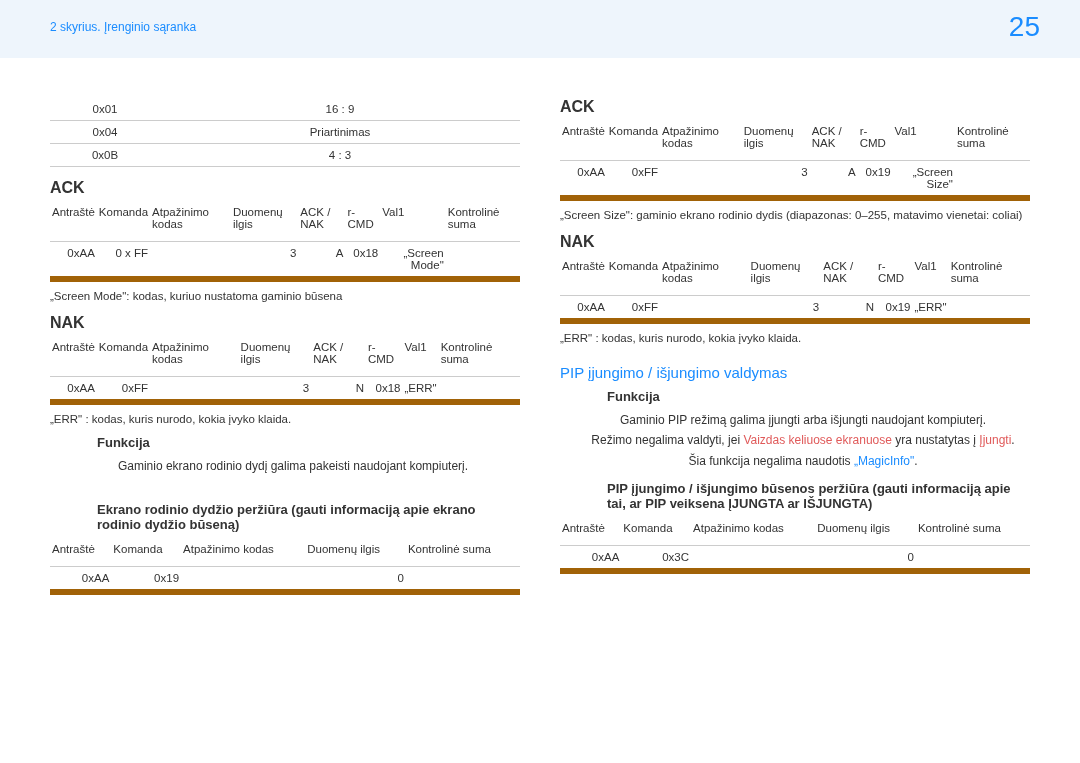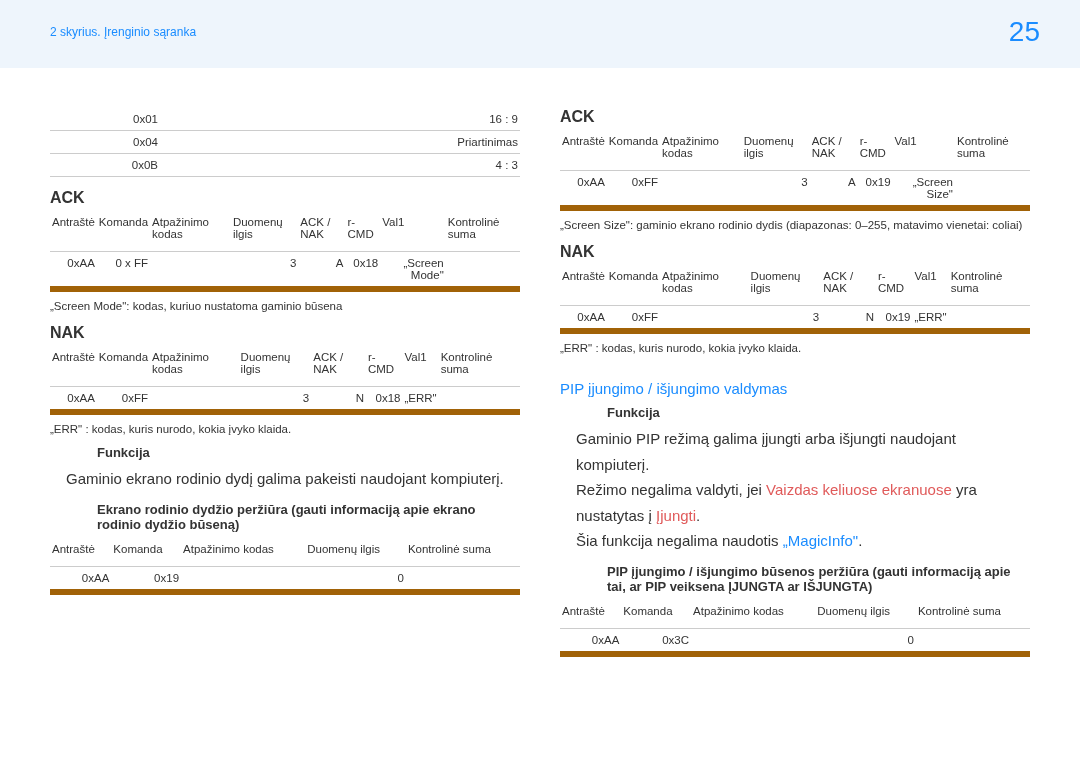--- a/index.html
+++ b/index.html
@@ -7,21 +7,21 @@
     font-family: Arial, Helvetica, sans-serif;
     font-size: 12px;
     color: #333;
     width: 1080px;
     height: 763px;
     background: #fff;
     position: relative;
   }
   .header-bar {
     background: #eef5fc;
-    height: 68px;
+    height: 58px;
     width: 100%;
     display: flex;
     align-items: center;
     justify-content: space-between;
     padding: 0 40px 4px 50px;
     text-align: center;
   }
   .breadcrumb {
     color: #1a8cff;
     font-size: 12px;
@@ -42,21 +42,21 @@
   }
   table {
     border-collapse: collapse;
     width: 100%;
     font-size: 11.5px;
     margin-bottom: 8px;
   }
   table.simple td {
     border-bottom: 1px solid #ccc;
     padding: 5px 2px;
-    text-align: right;
+    text-align: center;
   }
   table.hdr th {
     border-bottom: 1px solid #ccc;
     padding: 5px 2px 11px 2px;
     font-weight: 400;
     text-align: left;
     vertical-align: top;
   }
   table.hdr td {
     border-bottom: 6px solid #a16207;
@@ -67,38 +67,39 @@
   .section-mini {
     font-weight: 700;
     font-size: 16px;
     margin-top: 12px;
     margin-bottom: 4px;
   }
   .section-blue {
     color: #1a8cff;
     font-size: 15px;
     font-weight: 500;
-    margin-top: 26px;
+    margin-top: 20px;
     margin-bottom: 8px;
   }
   .section-bold {
     font-weight: 700;
     font-size: 13px;
     margin-top: 6px;
     margin-bottom: 6px;
     padding-left: 47px;
   }
   .note {
     font-size: 11.5px;
     margin: 6px 0 10px 0;
   }
   .indent {
     padding-left: 16px;
-    font-size: 15px;
+    font-size: 12px;
     line-height: 1.7;
+    text-align: center;
   }
   .link-red { color: #e05a5a; }
   .link-blue { color: #1a8cff; }
 </style>
 </head>
 <body>
 
 <div class="header-bar">
   <div class="breadcrumb">2 skyrius. Įrenginio sąranka</div>
   <div class="page-number">25</div>
@@ -175,21 +176,21 @@
         <td>„ERR"</td>
         <td></td>
       </tr>
     </tbody>
       </table>
     <div class="note">„ERR" : kodas, kuris nurodo, kokia įvyko klaida.</div>
 
     <div class="section-bold">Funkcija</div>
     <div class="indent">Gaminio ekrano rodinio dydį galima pakeisti naudojant kompiuterį.</div>
 
-    <div class="section-bold" style="margin-top:10px">Ekrano rodinio dydžio peržiūra (gauti informaciją apie ekrano rodinio dydžio būseną)</div>
+    <div class="section-bold" style="margin-top:26px">Ekrano rodinio dydžio peržiūra (gauti informaciją apie ekrano rodinio dydžio būseną)</div>
     <table class="hdr">
       <tbody>
           <tr>
         <th>Antraštė</th>
         <th>Komanda</th>
         <th>Atpažinimo kodas</th>
         <th>Duomenų ilgis</th>
         <th>Kontrolinė suma</th>
       </tr>
       <tr>

